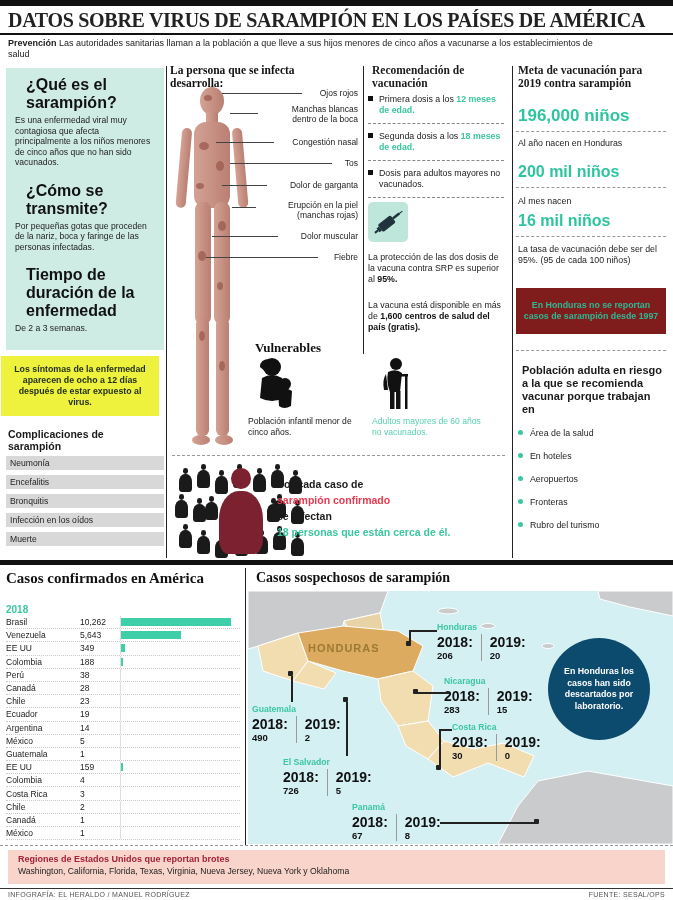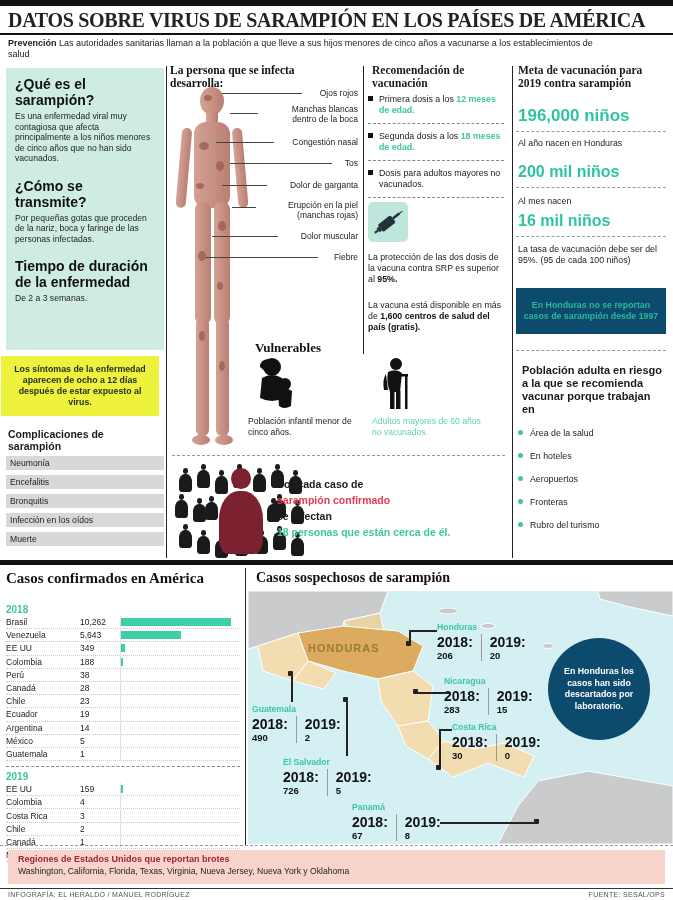--- a/index.html
+++ b/index.html
@@ -13,21 +13,21 @@
   .main-title{position:absolute;left:8px;top:9px;font-size:20px;font-weight:700;letter-spacing:-0.3px;color:#222;}
   .title-rule{position:absolute;left:0;top:33px;width:673px;height:2px;background:#111;}
   .lead{position:absolute;left:8px;top:38px;width:600px;font-size:9px;line-height:11px;color:#222;}
   .lead b{font-weight:700;}
 
   
   .vline{position:absolute;width:1px;background:#222;}
 
   
   .mintbox{position:absolute;left:6px;top:68px;width:158px;height:282px;background:#cfece4;padding:8px 9px;box-sizing:border-box;}
-  .qtitle{font-size:14px;font-weight:700;margin:0 0 3px 0;color:#111;}
+  .qtitle{font-size:16px;font-weight:700;margin:0 0 3px 11px;color:#111;}
   .qtext{font-size:8.6px;line-height:10.5px;color:#222;margin:0 0 14px 0;}
   .yellowbox1{position:absolute;left:1px;top:356px;width:158px;height:60px;background:#eef23c;
               display:flex;align-items:center;justify-content:center;text-align:center;
               font-size:8.8px;line-height:11px;font-weight:600;color:#23321f;padding:2px 8px;box-sizing:border-box;}
   .comp-title{position:absolute;left:8px;top:428px;width:130px;font-size:10.5px;font-weight:700;line-height:12px;}
   #complications-list{position:absolute;left:6px;top:456px;width:158px;}
   .comp-bar{height:14px;background:#d8d8d8;margin-bottom:5px;font-size:8.6px;line-height:14px;padding-left:4px;color:#222;}
 
   
   .sym-title{position:absolute;left:170px;top:64px;width:140px;font-size:11.5px;font-weight:700;line-height:13px;color:#111;}
@@ -62,21 +62,21 @@
   .rec-item .teal{color:#3cc6a2;font-weight:700;}
   .rec-div{border-top:1px dashed #888;margin:7px 0;}
   .syringe-box{position:absolute;left:368px;top:202px;width:40px;height:40px;background:#bfe6db;border-radius:5px;}
   .rec-par{position:absolute;left:368px;width:136px;font-size:8.8px;line-height:11px;color:#222;}
   .rec-par b{font-weight:700;color:#111;}
 
   
   .goal-title{position:absolute;left:518px;top:64px;width:145px;font-size:11.5px;font-weight:700;line-height:13px;}
   .big-teal{position:absolute;left:518px;color:#2fc4a0;font-weight:700;}
   .goal-label{position:absolute;left:518px;width:140px;font-size:8.8px;line-height:10.5px;color:#222;}
-  .yellowbox2{position:absolute;left:516px;top:288px;width:150px;height:46px;background:#0c4a6e;
+  .yellowbox2{position:absolute;left:516px;top:288px;width:150px;height:46px;background:#7f1d1d;
               display:flex;align-items:center;justify-content:center;text-align:center;
               font-size:8.8px;line-height:11px;font-weight:700;color:#2fb894;padding:2px 6px;box-sizing:border-box;}
   .risk-title{position:absolute;left:522px;top:364px;width:140px;font-size:11px;font-weight:700;line-height:13px;}
   #risk-list{position:absolute;left:518px;top:428px;width:148px;}
   .risk-item{position:relative;padding-left:12px;font-size:8.8px;line-height:10px;margin-bottom:13px;color:#222;}
   .risk-item .dot{position:absolute;left:0;top:2px;width:5px;height:5px;border-radius:50%;background:#3cc6a2;}
 
   
   .thickbar{position:absolute;left:0;top:560px;width:673px;height:5px;background:#111;}
 
@@ -426,21 +426,20 @@
       <div class="chart-row">
         <div class="cname">México</div>
         <div class="cval">5</div>
         <div class="cbar-area"></div>
       </div>
       <div class="chart-row">
         <div class="cname">Guatemala</div>
         <div class="cval">1</div>
         <div class="cbar-area"></div>
       </div>
-      <div class="chart-group-label chart-group-sep">2019</div>
       <div class="chart-row">
         <div class="cname">EE UU</div>
         <div class="cval">159</div>
         <div class="cbar-area">
           <div class="cbar" style="width: 2px; background: rgb(62, 207, 168);"></div>
         </div>
       </div>
       <div class="chart-row">
         <div class="cname">Colombia</div>
         <div class="cval">4</div>

